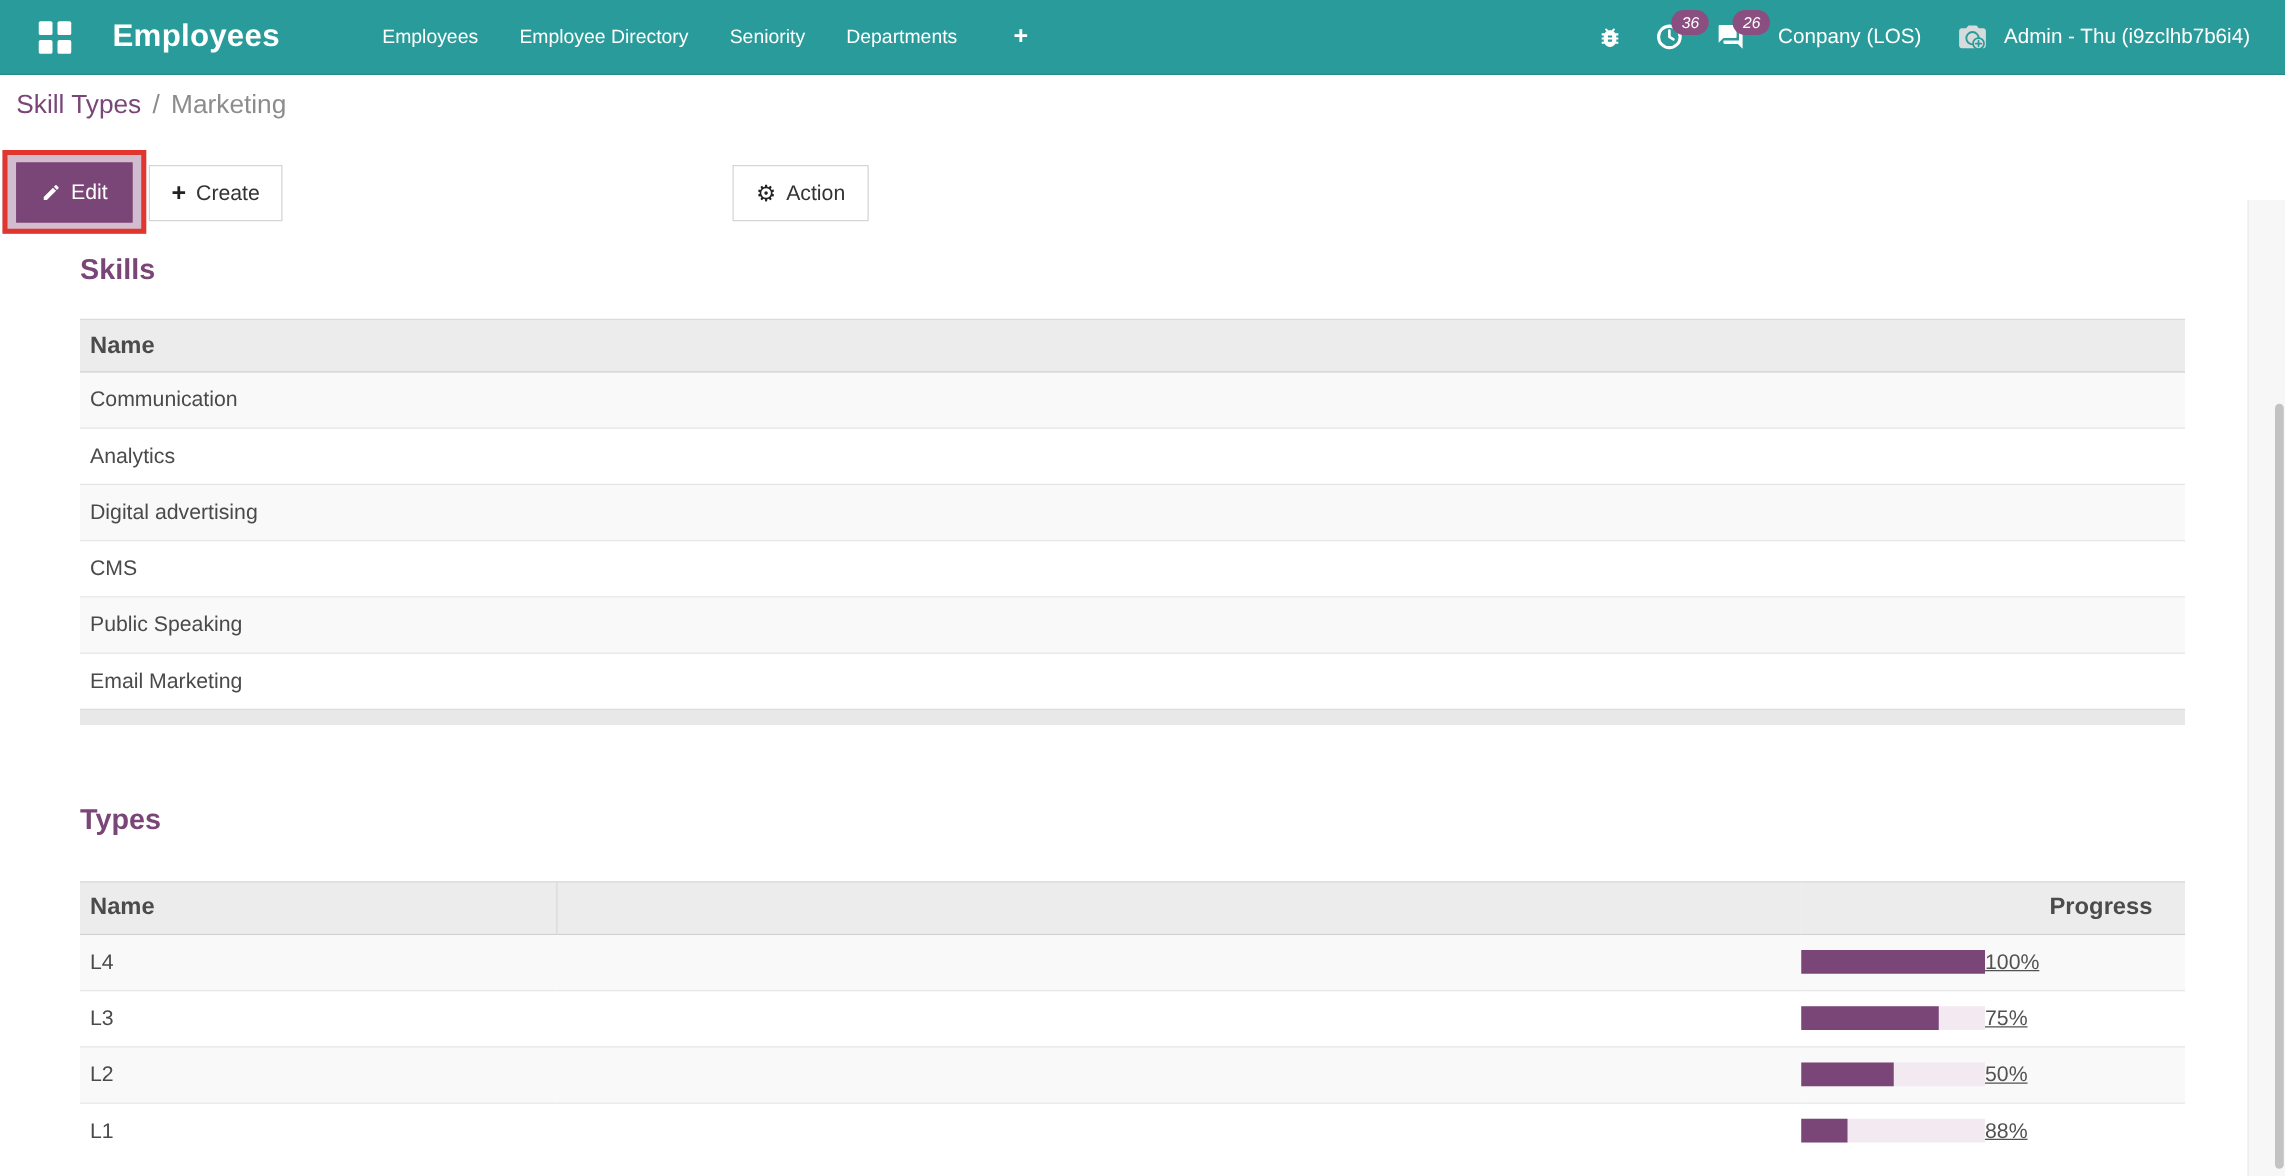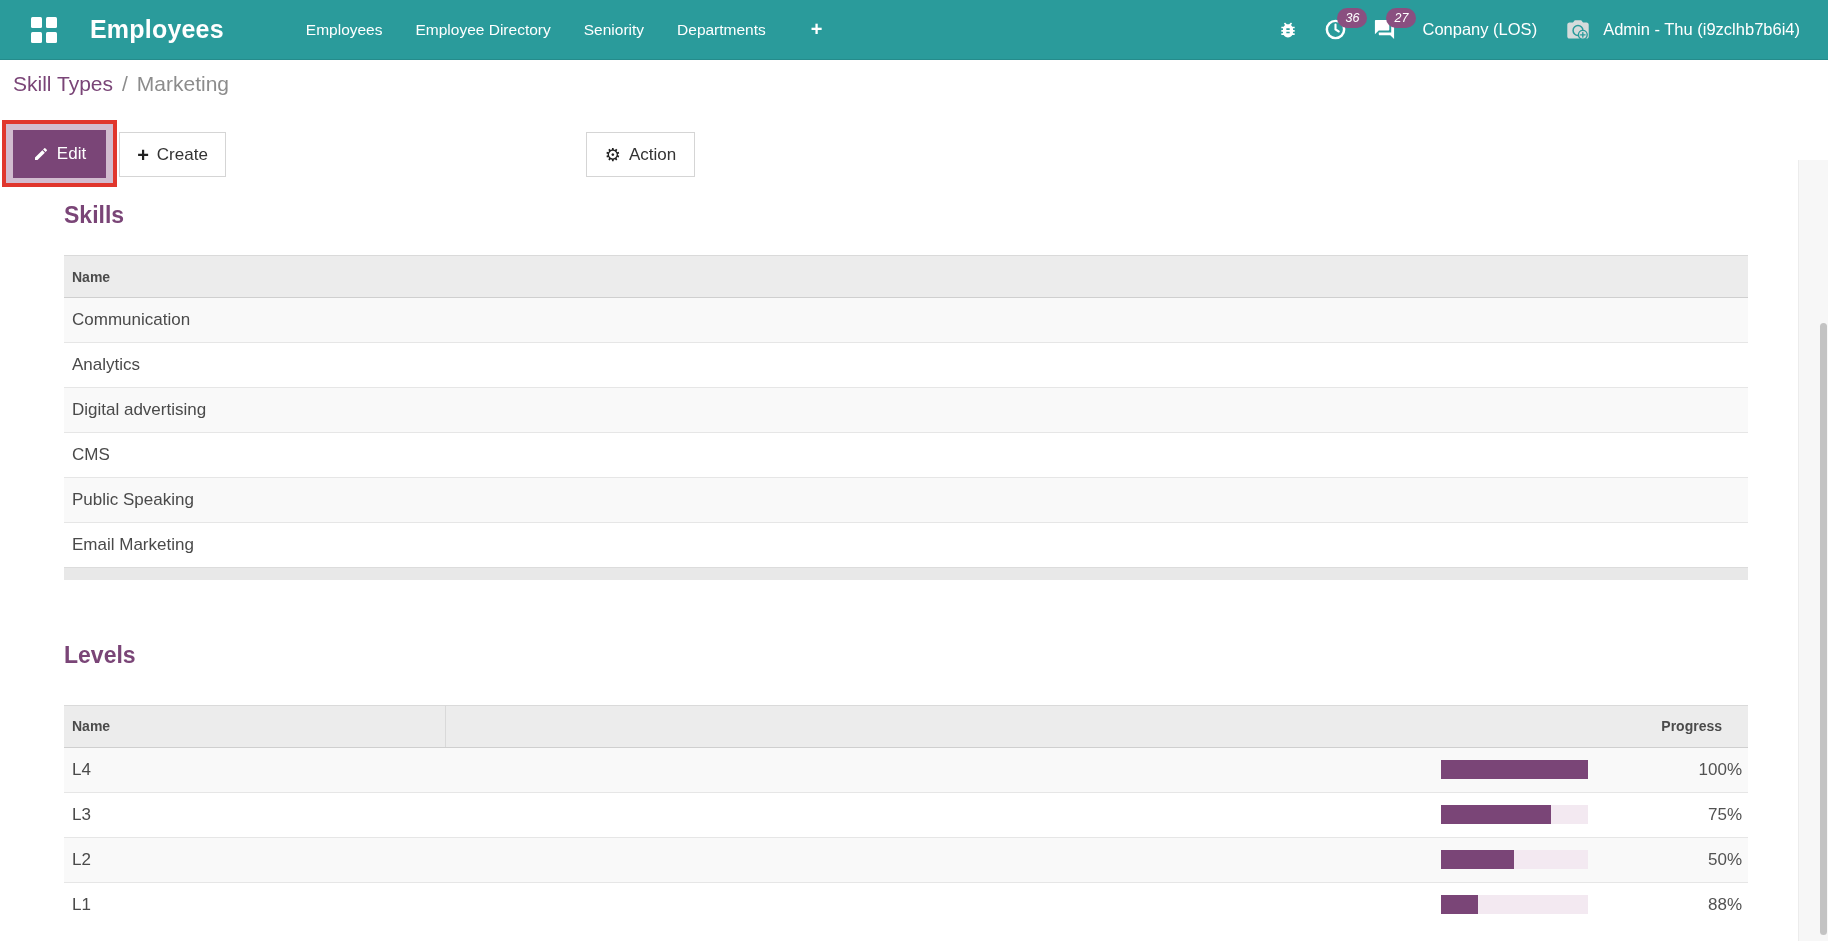--- a/index.html
+++ b/index.html
@@ -51,30 +51,30 @@
   .pager-btn + .pager-btn{border-left:none;}
 
   
   .sheet{position:absolute;left:64px;top:190px;width:1684px;}
   .section-title{color:var(--heading);font-size:23px;font-weight:bold;}
   .t-skills{margin-top:12px;}
   .t-levels-title{margin-top:62px;}
   table{width:100%;border-collapse:collapse;table-layout:fixed;}
   .t-skills table{margin-top:26px;}
   .t-levels{margin-top:36px;}
-  th{background:var(--table-header-bg);height:42px;text-align:left;font-size:14px;color:#4b4b4b;
+  th{background:var(--table-header-bg);height:42px;text-align:left;font-size:19px;color:#4b4b4b;
     font-weight:bold;padding:0 0 0 8px;border-top:1px solid #dadada;border-bottom:1px solid #cfcfcf;}
   th.progress-h{text-align:right;padding-right:26px;}
   th.name-col{border-right:1px solid #d9d9d9;}
   td{height:45px;font-size:17px;color:var(--text-dark);padding:0 0 0 8px;border-top:1px solid #e6e6e6;}
   tbody tr:first-child td{border-top:none;}
   tbody tr:nth-child(odd){background:var(--row-alt);}
   tfoot td{height:12px;background:#e8e8e8;border-top:1px solid #dcdcdc;padding:0;}
   td.bar-cell{padding:0;}
-  td.pct-cell{text-align:right;padding:0 6px 0 0;color:#525252;}
+  td.pct-cell{padding:0 6px 0 0;color:#525252;text-decoration:underline;}
   .bar-track{width:147px;height:19px;background:var(--bar-track);}
   .bar-fill{height:100%;background:var(--bar-fill);}
 
   
   .scrollbar{position:absolute;right:0;top:160px;width:30px;height:781px;
     background:#f7f7f7;border-left:1px solid #ececec;}
   .scroll-thumb{position:absolute;right:1px;top:163px;width:7px;height:612px;background:#c3c3c3;border-radius:4px;}
 
   svg{display:block;}
 </style>
@@ -108,21 +108,21 @@
       <svg width="23" height="23" viewBox="0 0 24 24">
           <circle cx="12" cy="12" r="9" fill="none" stroke="#fff" stroke-width="2.6"></circle>
           <path d="M12 6.8V12l3.4 2.1" stroke="#fff" stroke-width="2.2" fill="none" stroke-linecap="round"></path>
         </svg>
       <span class="nav-badge">36</span>
     </span>
     <span class="nav-icon-btn">
       <svg width="23" height="23" viewBox="0 0 24 24" fill="#fff">
           <path d="M21 6h-2v9H6v2c0 .55.45 1 1 1h11l4 4V7c0-.55-.45-1-1-1zm-4 6V3c0-.55-.45-1-1-1H3c-.55 0-1 .45-1 1v14l4-4h10c.55 0 1-.45 1-1z"></path>
         </svg>
-      <span class="nav-badge">27</span>
+      <span class="nav-badge">26</span>
     </span>
     <span class="nav-text">Conpany (LOS)</span>
     <span class="user-group">
       <svg width="30" height="26" viewBox="0 0 28 24">
         <path d="M11 3 9.3 5H6c-1.1 0-2 .9-2 2v11c0 1.1.9 2 2 2h16c1.1 0 2-.9 2-2V7c0-1.1-.9-2-2-2h-3.3L17 3h-6z" fill="#d6dbdb"></path>
         <circle cx="14" cy="12.5" r="4.6" fill="#d6dbdb" stroke="#2a9b9b" stroke-width="1.4"></circle>
         <circle cx="18.5" cy="16.5" r="4.1" fill="#d6dbdb" stroke="#2a9b9b" stroke-width="1.3"></circle>
         <path d="M18.5 14.4v4.2M16.4 16.5h4.2" stroke="#2a9b9b" stroke-width="1.3" stroke-linecap="round"></path>
       </svg>
       <span class="nav-text">Admin - Thu (i9zclhb7b6i4)</span>
@@ -187,21 +187,21 @@
       </tbody>
       <tfoot>
           <tr>
             <td></td>
           </tr>
         </tfoot>
     </table>
   </div>
 
   <div>
-    <div class="section-title t-levels-title">Levels</div>
+    <div class="section-title t-levels-title">Types</div>
     <table class="t-levels">
       <colgroup>
           <col style="width:381px">
           <col>
           <col style="width:147px">
           <col style="width:160px">
         </colgroup>
       <thead>
         <tr>
           <th class="name-col">Name</th>

